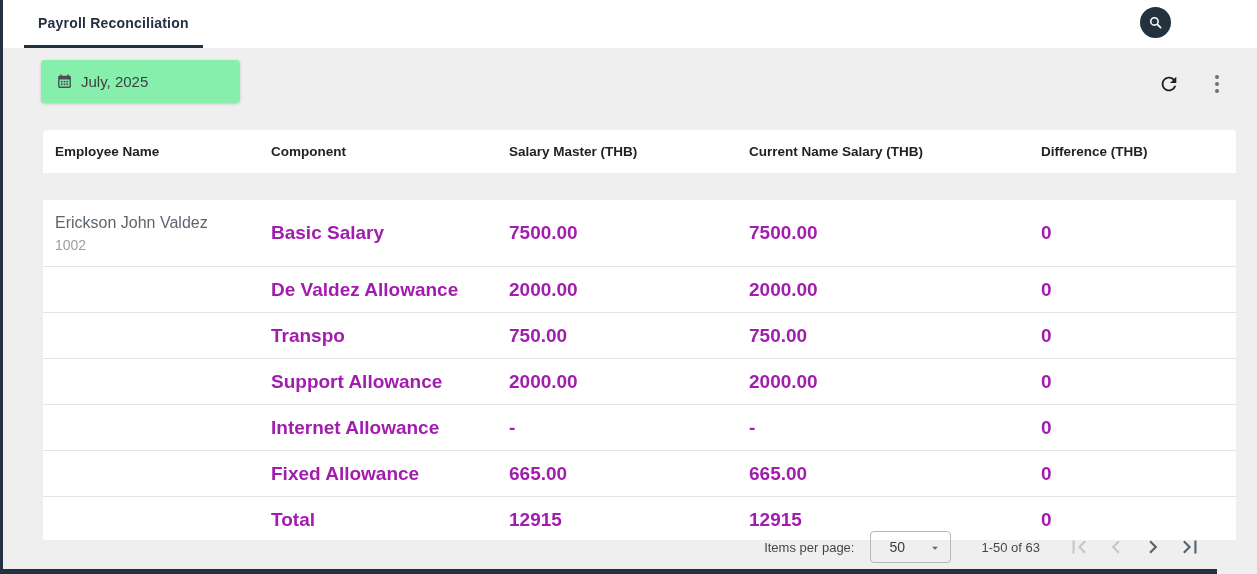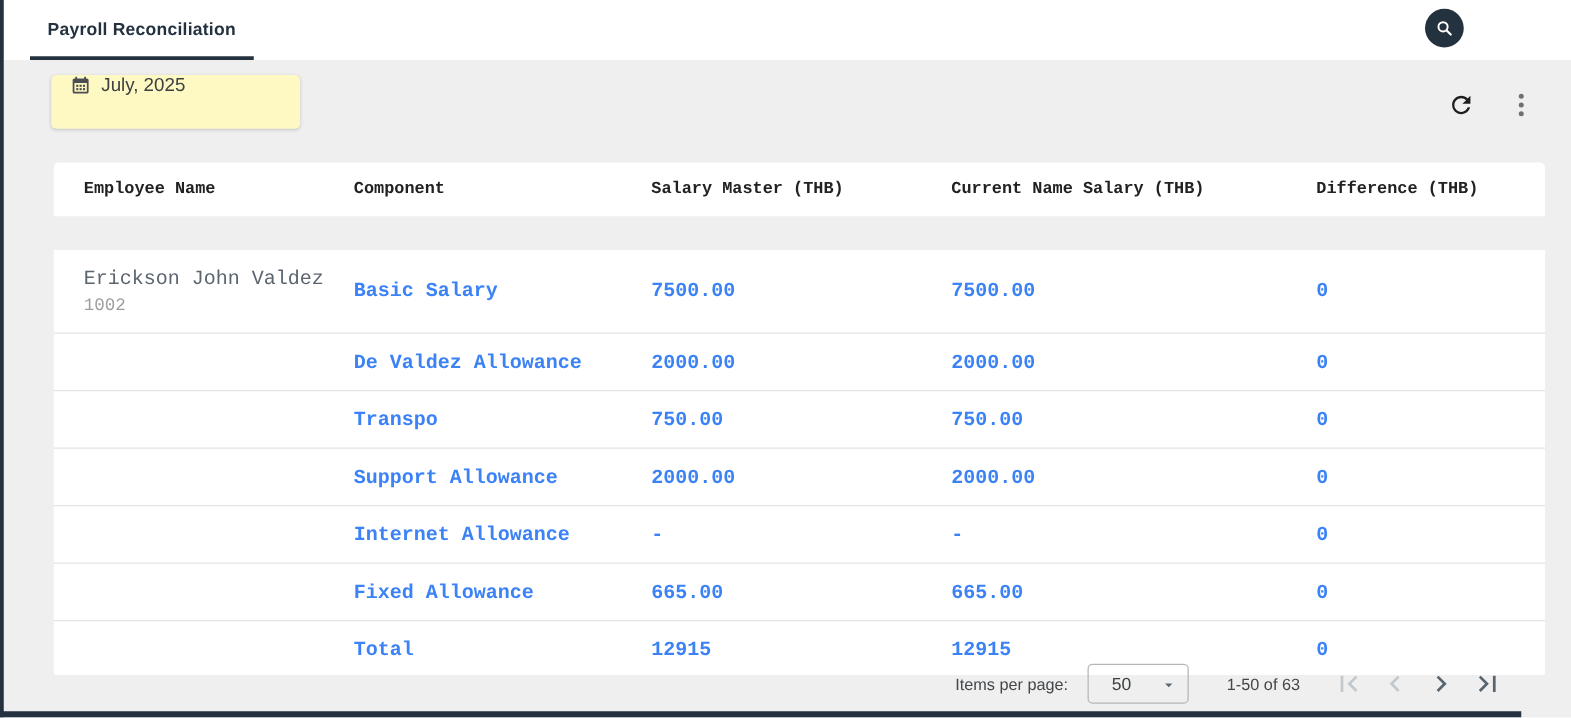--- a/index.html
+++ b/index.html
@@ -14,43 +14,43 @@
   
   .topbar { position:absolute; left:-3px; top:0; width:1260px; height:48px; background:#fff;
             border-left:3px solid #24313f; }
   .tab { position:absolute; left:21px; top:0; height:48px; padding:0 14px;
          display:flex; align-items:center; border-bottom:3px solid #24313f;
          font-size:14px; font-weight:bold; color:#24313f; letter-spacing:.2px; cursor:pointer; }
   .search-fab { position:absolute; left:1137px; top:7px; width:31px; height:31px; border-radius:50%;
                 background:#24313f; display:flex; align-items:center; justify-content:center; cursor:pointer; }
 
   
-  .date-card { position:absolute; left:38px; top:60px; width:199px; height:43px; background:#fef9c3;
-               border-radius:4px; box-shadow:0 1px 3px rgba(0,0,0,.18); display:flex; 
+  .date-card { position:absolute; left:38px; top:60px; width:199px; height:43px; background:#86efac;
+               border-radius:4px; box-shadow:0 1px 3px rgba(0,0,0,.18); display:flex; align-items:center;
                padding-left:15px; gap:8px; cursor:pointer; }
   .date-card .label { font-size:15px; color:#3c4043; }
   .icon-btn { position:absolute; width:28px; height:28px; display:flex; align-items:center;
               justify-content:center; cursor:pointer; background:none; border:none; }
   .refresh-btn { left:1152px; top:70px; }
   .kebab-btn { left:1200px; top:70px; }
   .kebab { display:flex; flex-direction:column; gap:3px; }
   .kebab span { width:4px; height:4px; border-radius:50%; background:#707070; }
 
   
   .thead-card { position:absolute; left:40px; top:130px; width:1193px; height:43px; background:#fff;
                 border-radius:4px 4px 0 0; }
   .tbody-card { position:absolute; left:40px; top:200px; width:1193px; height:340px; background:#fff;
                 border-radius:0 0 2px 2px; overflow:hidden; }
   .grid-row { display:grid; grid-template-columns:216px 238px 240px 292px 1fr; align-items:center;
-              padding:0 24px;font-family:Liberation Mono, monospace; }
+              padding:0 12px; }
   .thead-card .grid-row { height:43px; }
   .th { font-size:13.5px; font-weight:bold; color:#222; }
   .tr { min-height:46px; border-top:1px solid #e4e4e4; }
   .tr.first { min-height:66px; border-top:none; }
-  .td { font-size:16px; font-weight:bold; color:#3b82f6; }
+  .td { font-size:19px; font-weight:bold; color:#a21caf; }
   .emp-name { font-size:16px; font-weight:normal; color:#5b6570; margin-bottom:5px; }
   .emp-id { font-size:14px; color:#9e9e9e; }
 
   
   .pager { position:absolute; right:14px; top:524px; height:46px; display:flex; align-items:center; }
   .pager .lbl { font-size:13px; color:#44474a; }
   .pp-select { width:81px; height:32px; margin-left:16px; border:1px solid #b6b6b6; border-radius:4px;
                display:flex; align-items:center; cursor:pointer; position:relative; background:transparent; }
   .pp-select .val { font-size:14px; color:#3c4043; margin-left:18px; }
   .pp-select svg { position:absolute; right:8px; top:9px; }

